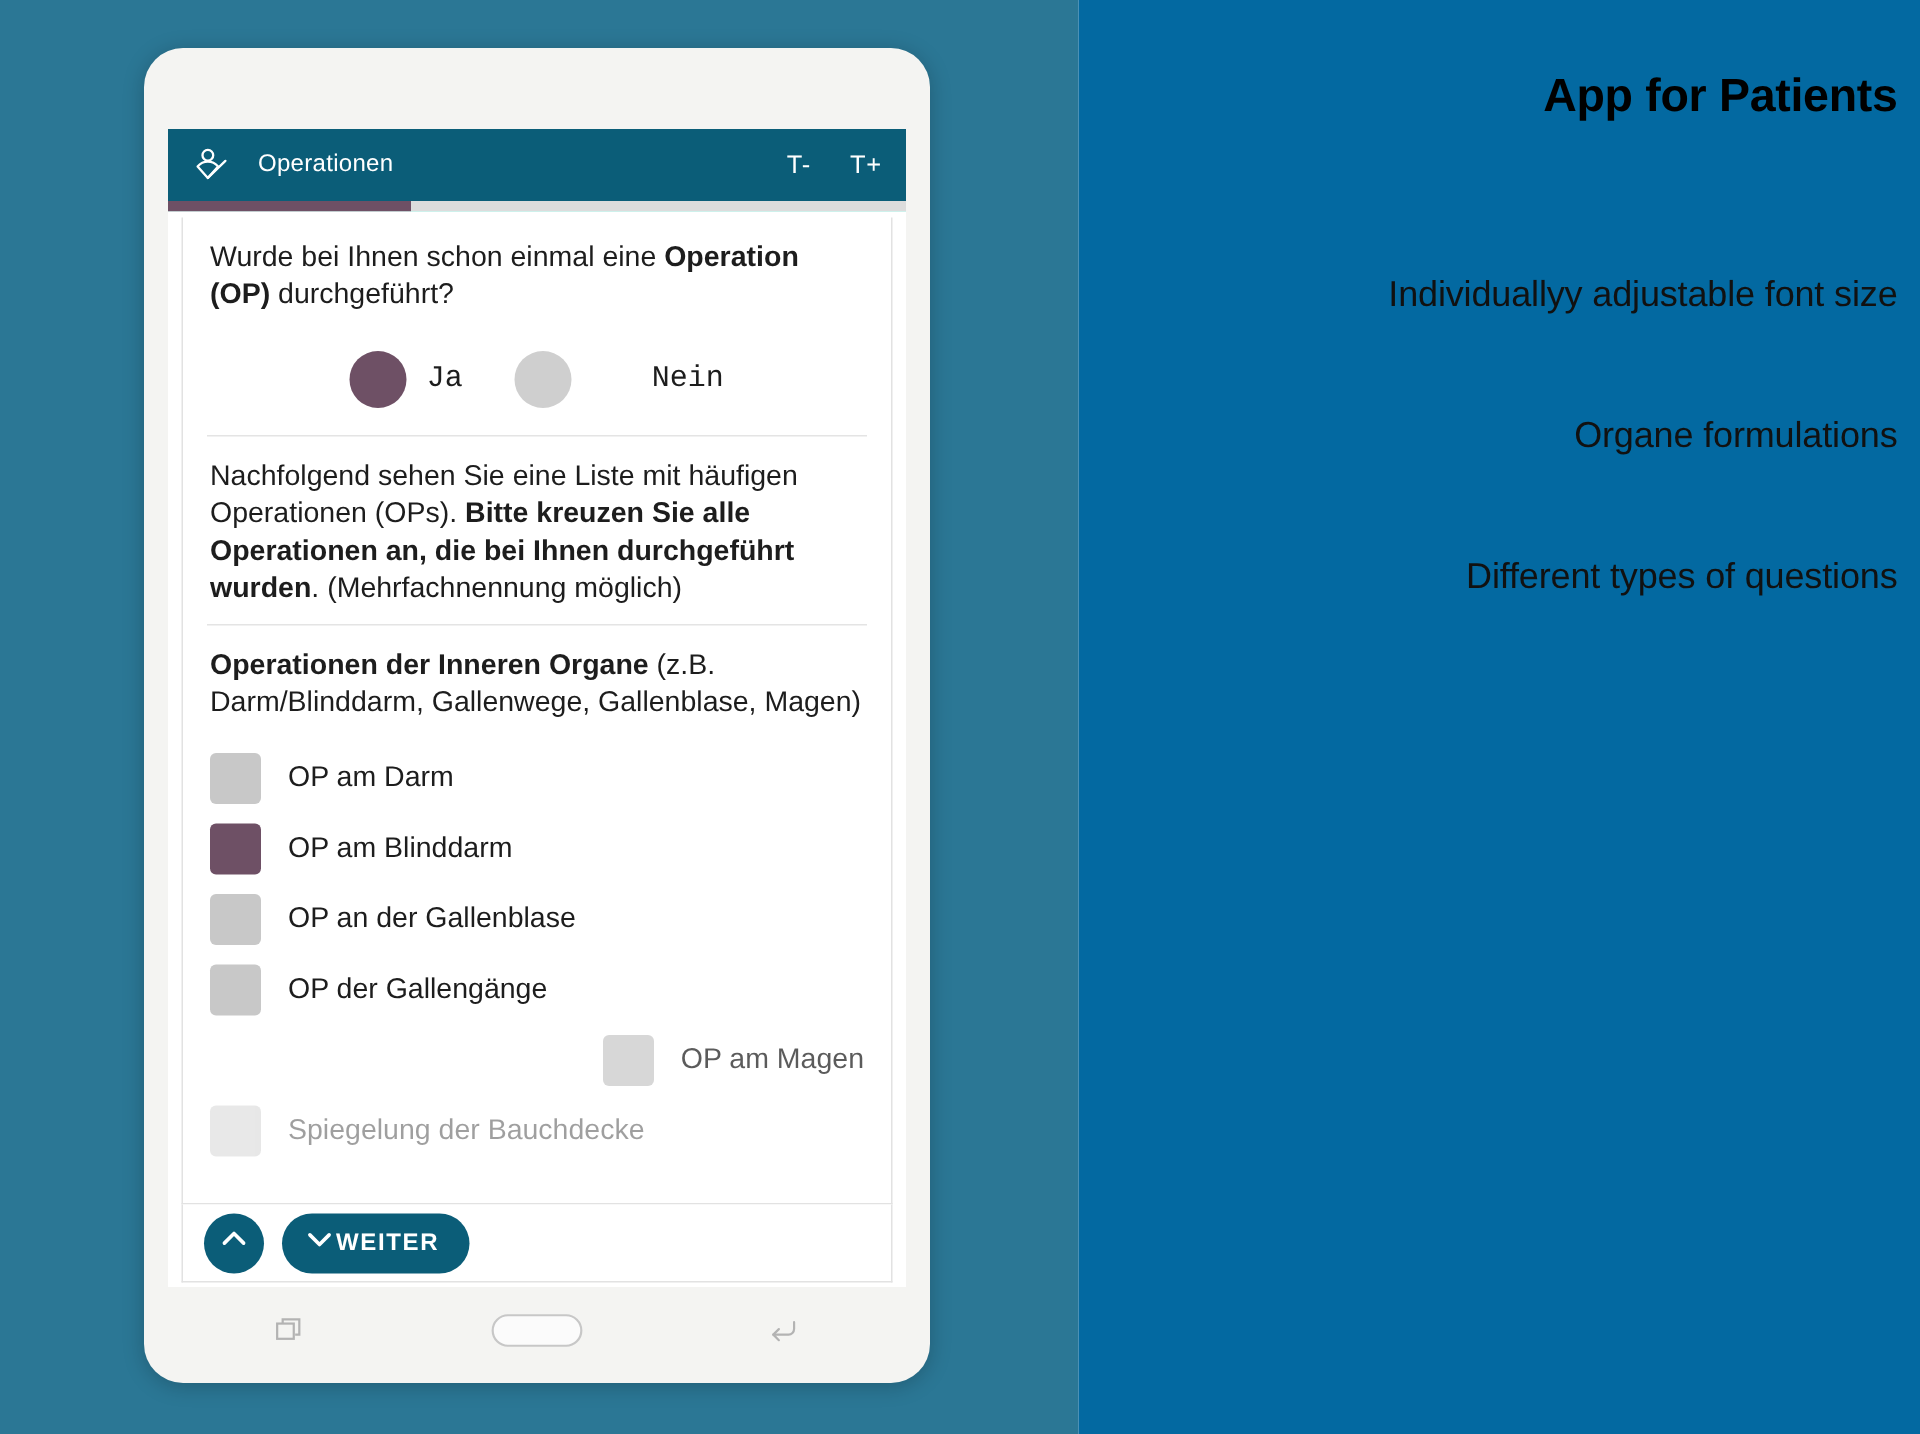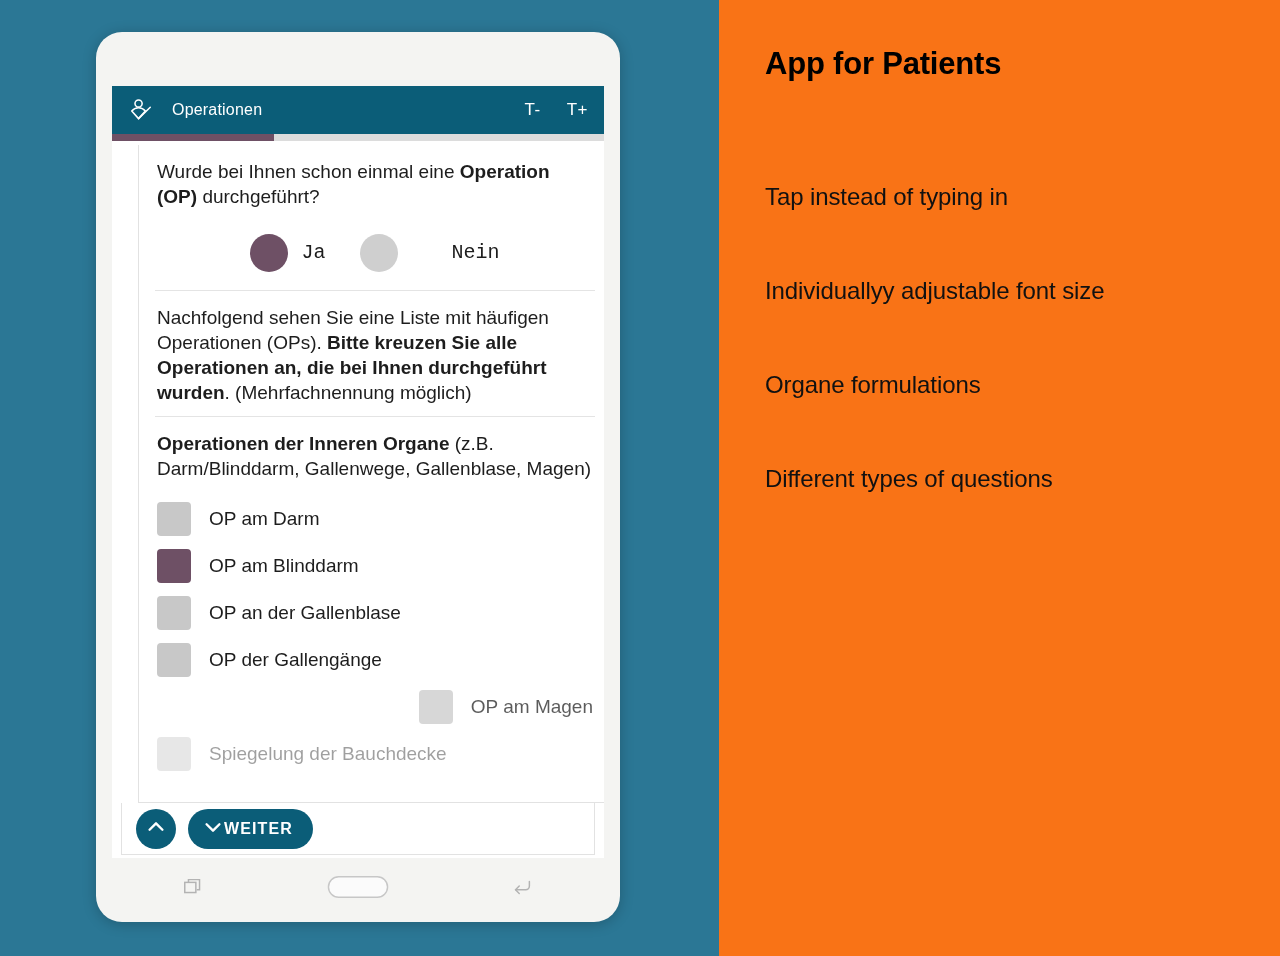--- a/index.html
+++ b/index.html
@@ -96,21 +96,21 @@
   #screen-body {
     position: absolute;
     left: 0; top: 55px;
     width: 492px;
     height: 717px;
     background: #ffffff;
     box-sizing: border-box;
   }
   #content-card {
     position: absolute;
-    left: 26px; top: 4px;
+    left: 9px; top: 4px;
     width: 474px;
     height: 658px;
     background: #ffffff;
     border: 1px solid #e2e2e2;
     border-top: none;
     box-sizing: border-box;
     overflow: hidden;
   }
 
   .section {
@@ -223,21 +223,22 @@
     width: 492px; height: 62px;
     display: flex; align-items: center; justify-content: center;
   }
   .nav-slot { width: 164px; display: flex; align-items: center; justify-content: center; cursor: pointer; }
 
   
   #right-panel {
     position: absolute;
     left: 719px; top: 0;
     width: 561px; height: 956px;
-    background: #f97316;
+    background: #0369a1;
+    text-align: right;
   }
   #headline {
     position: absolute;
     left: 46px; top: 40px;
     width: 500px;
     font-size: 31px;
     font-weight: bold;
     line-height: 1.58;
     color: #000000;
     letter-spacing: -0.2px;
@@ -395,19 +396,18 @@
 
 </div>
 
 <div id="right-panel">
 
   <div id="headline">
     <div>App for Patients</div>
   </div>
 
   <div id="bullets">
-      <div class="bullet-line">Tap instead of typing in</div>
       <div class="bullet-line">Individuallyy adjustable font size</div>
       <div class="bullet-line">Organe formulations</div>
       <div class="bullet-line">Different types of questions</div>
     </div>
 
 </div>
 
 </body></html>

